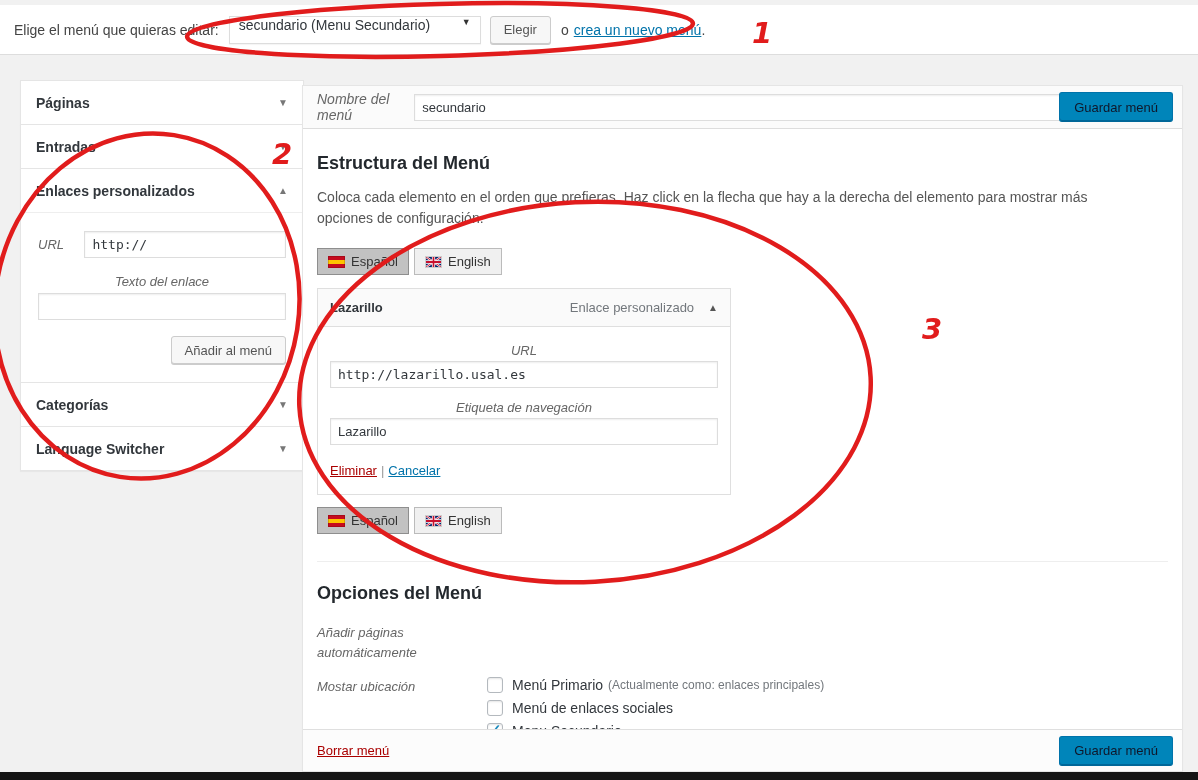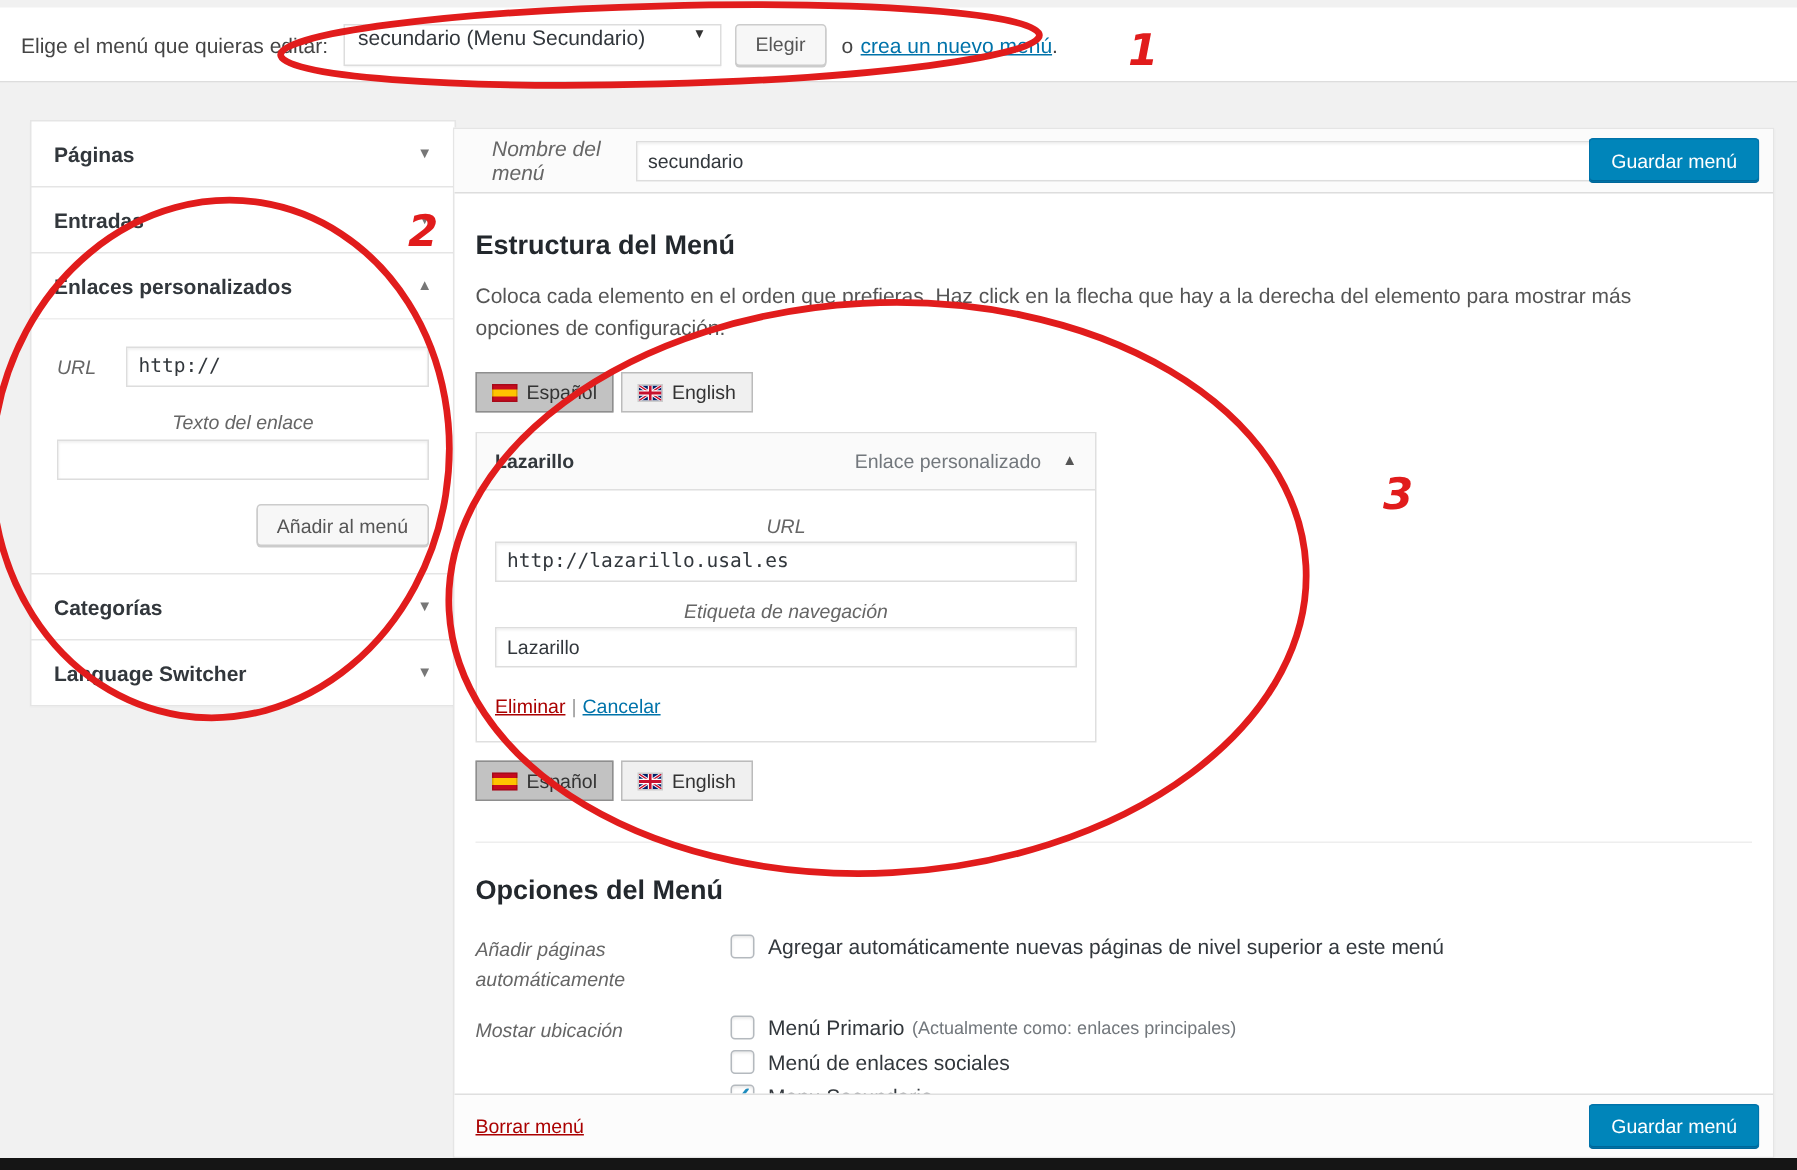--- a/index.html
+++ b/index.html
@@ -67,26 +67,26 @@
   
   .main-panel {
     position:absolute; left:302px; top:85px; width:881px; height:687px;
     background:#fff; border:1px solid #e5e5e5;
     box-shadow:0 1px 1px rgba(0,0,0,.04);
   }
   .name-row {
     height:43px; background:#fbfbfb; border-bottom:1px solid #ddd;
     display:flex; align-items:center; padding:0 14px; position:relative;
   }
-  .name-label { font-style:italic; font-size:14px; color:#666; width:110px;margin-left:11px; }
+  .name-label { font-style:italic; font-size:14px; color:#666; width:110px; }
   .name-input { width:268px; height:28px; font-size:14px; }
   .btn-blue {
     height:30px; padding:12px 14px; background:#0085ba;
     border:1px solid #0073aa; border-bottom-color:#006799; border-radius:3px;
-    color:#ffffff; font-size:13px; display:inline-flex; align-items:center;
+    color:#0f172a; font-size:13px; display:inline-flex; align-items:center;
     box-shadow:inset 0 -1px 0 #006799; cursor:pointer;
     font-family:"Liberation Sans", sans-serif;
   }
   .name-row .btn-blue { position:absolute; right:9px; top:6px; }
 
   .panel-content { padding:0 14px; }
   h2.sec-title { font-size:18px; font-weight:bold; color:#23282d; margin-top:24px; }
   .sec-desc { font-size:14px; color:#555; margin-top:13px; max-width:795px; line-height:1.5; }
 
   .lang-tabs { margin-top:19px; display:flex; }
@@ -282,26 +282,20 @@
         <span>English</span>
       </div>
     </div>
 
     <div class="divider"></div>
 
     <h2 class="sec-title" style="margin-top:21px">Opciones del Menú</h2>
 
     <div class="opt-row">
       <div class="opt-label">Añadir páginas automáticamente</div>
-      <div class="opt-fields">
-        <div class="cb-row">
-          <span class="checkbox"></span>
-          <span>Agregar automáticamente nuevas páginas de nivel superior a este menú</span>
-        </div>
-      </div>
     </div>
 
     <div class="opt-row" style="margin-top:14px">
       <div class="opt-label">Mostar ubicación</div>
       <div class="opt-fields">
         <div class="cb-row">
           <span class="checkbox"></span>
           <span>Menú Primario</span>
           <span class="cb-note">(Actualmente como: enlaces principales)</span>
         </div>

